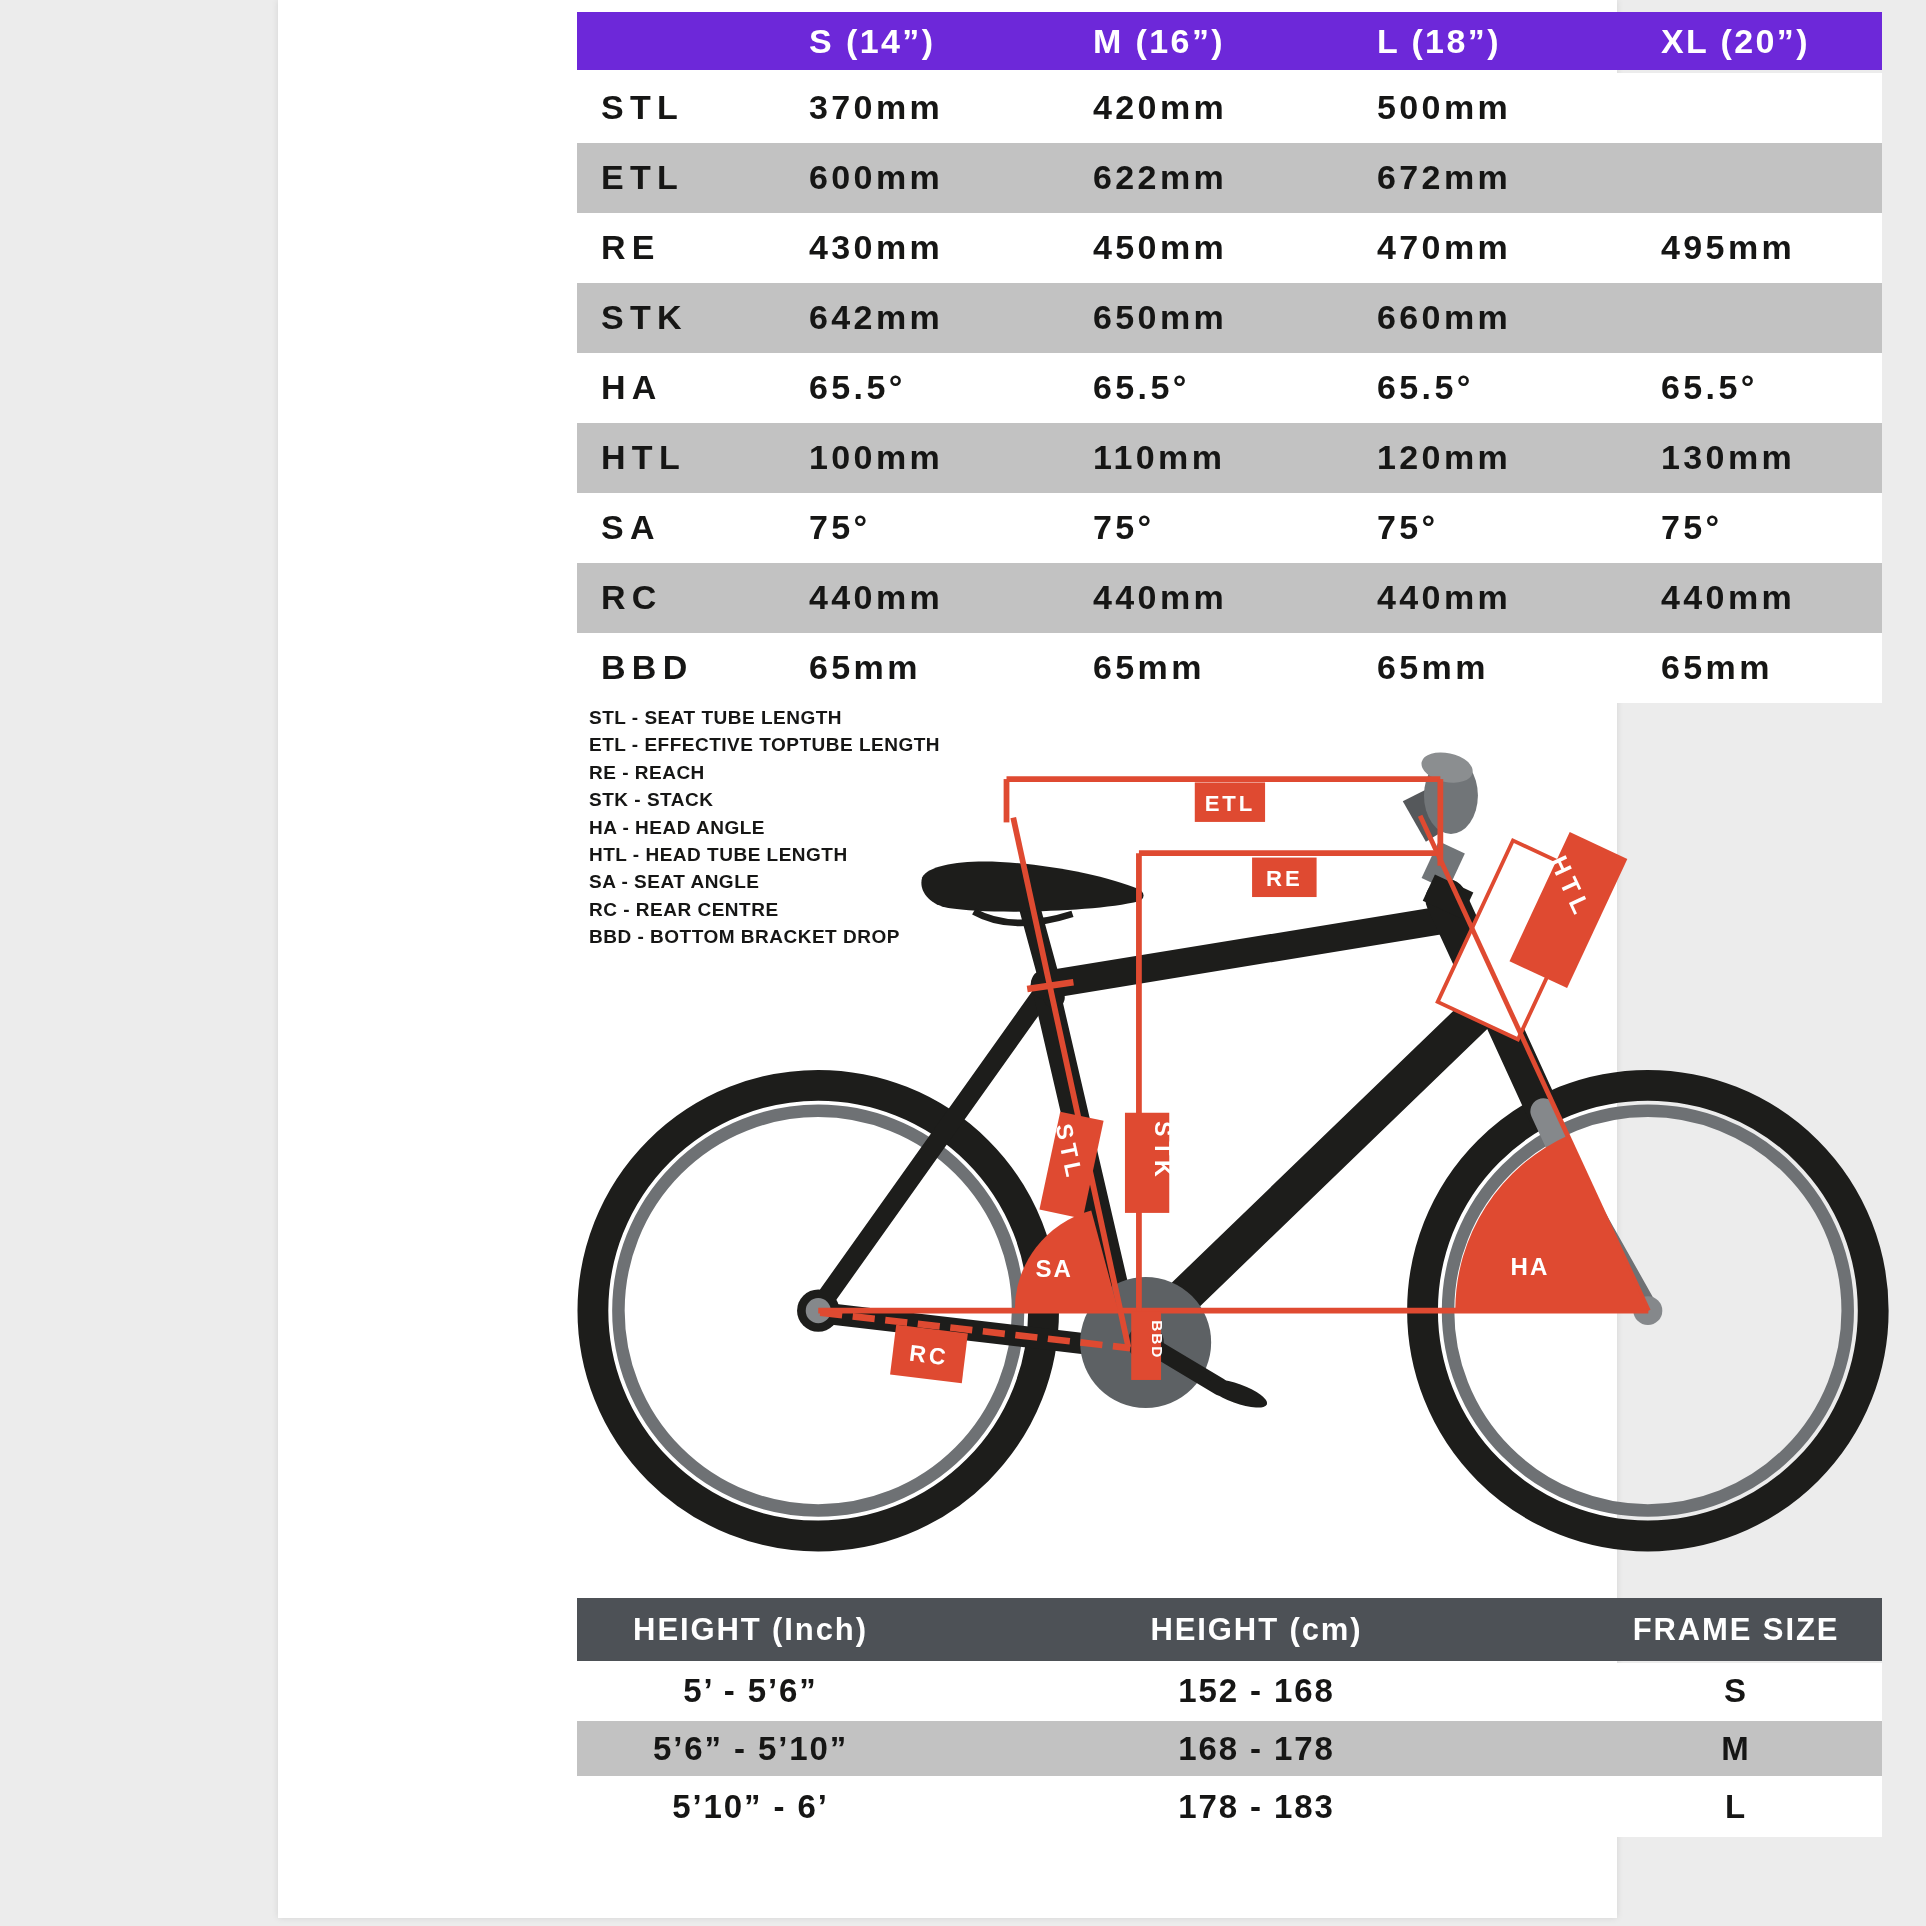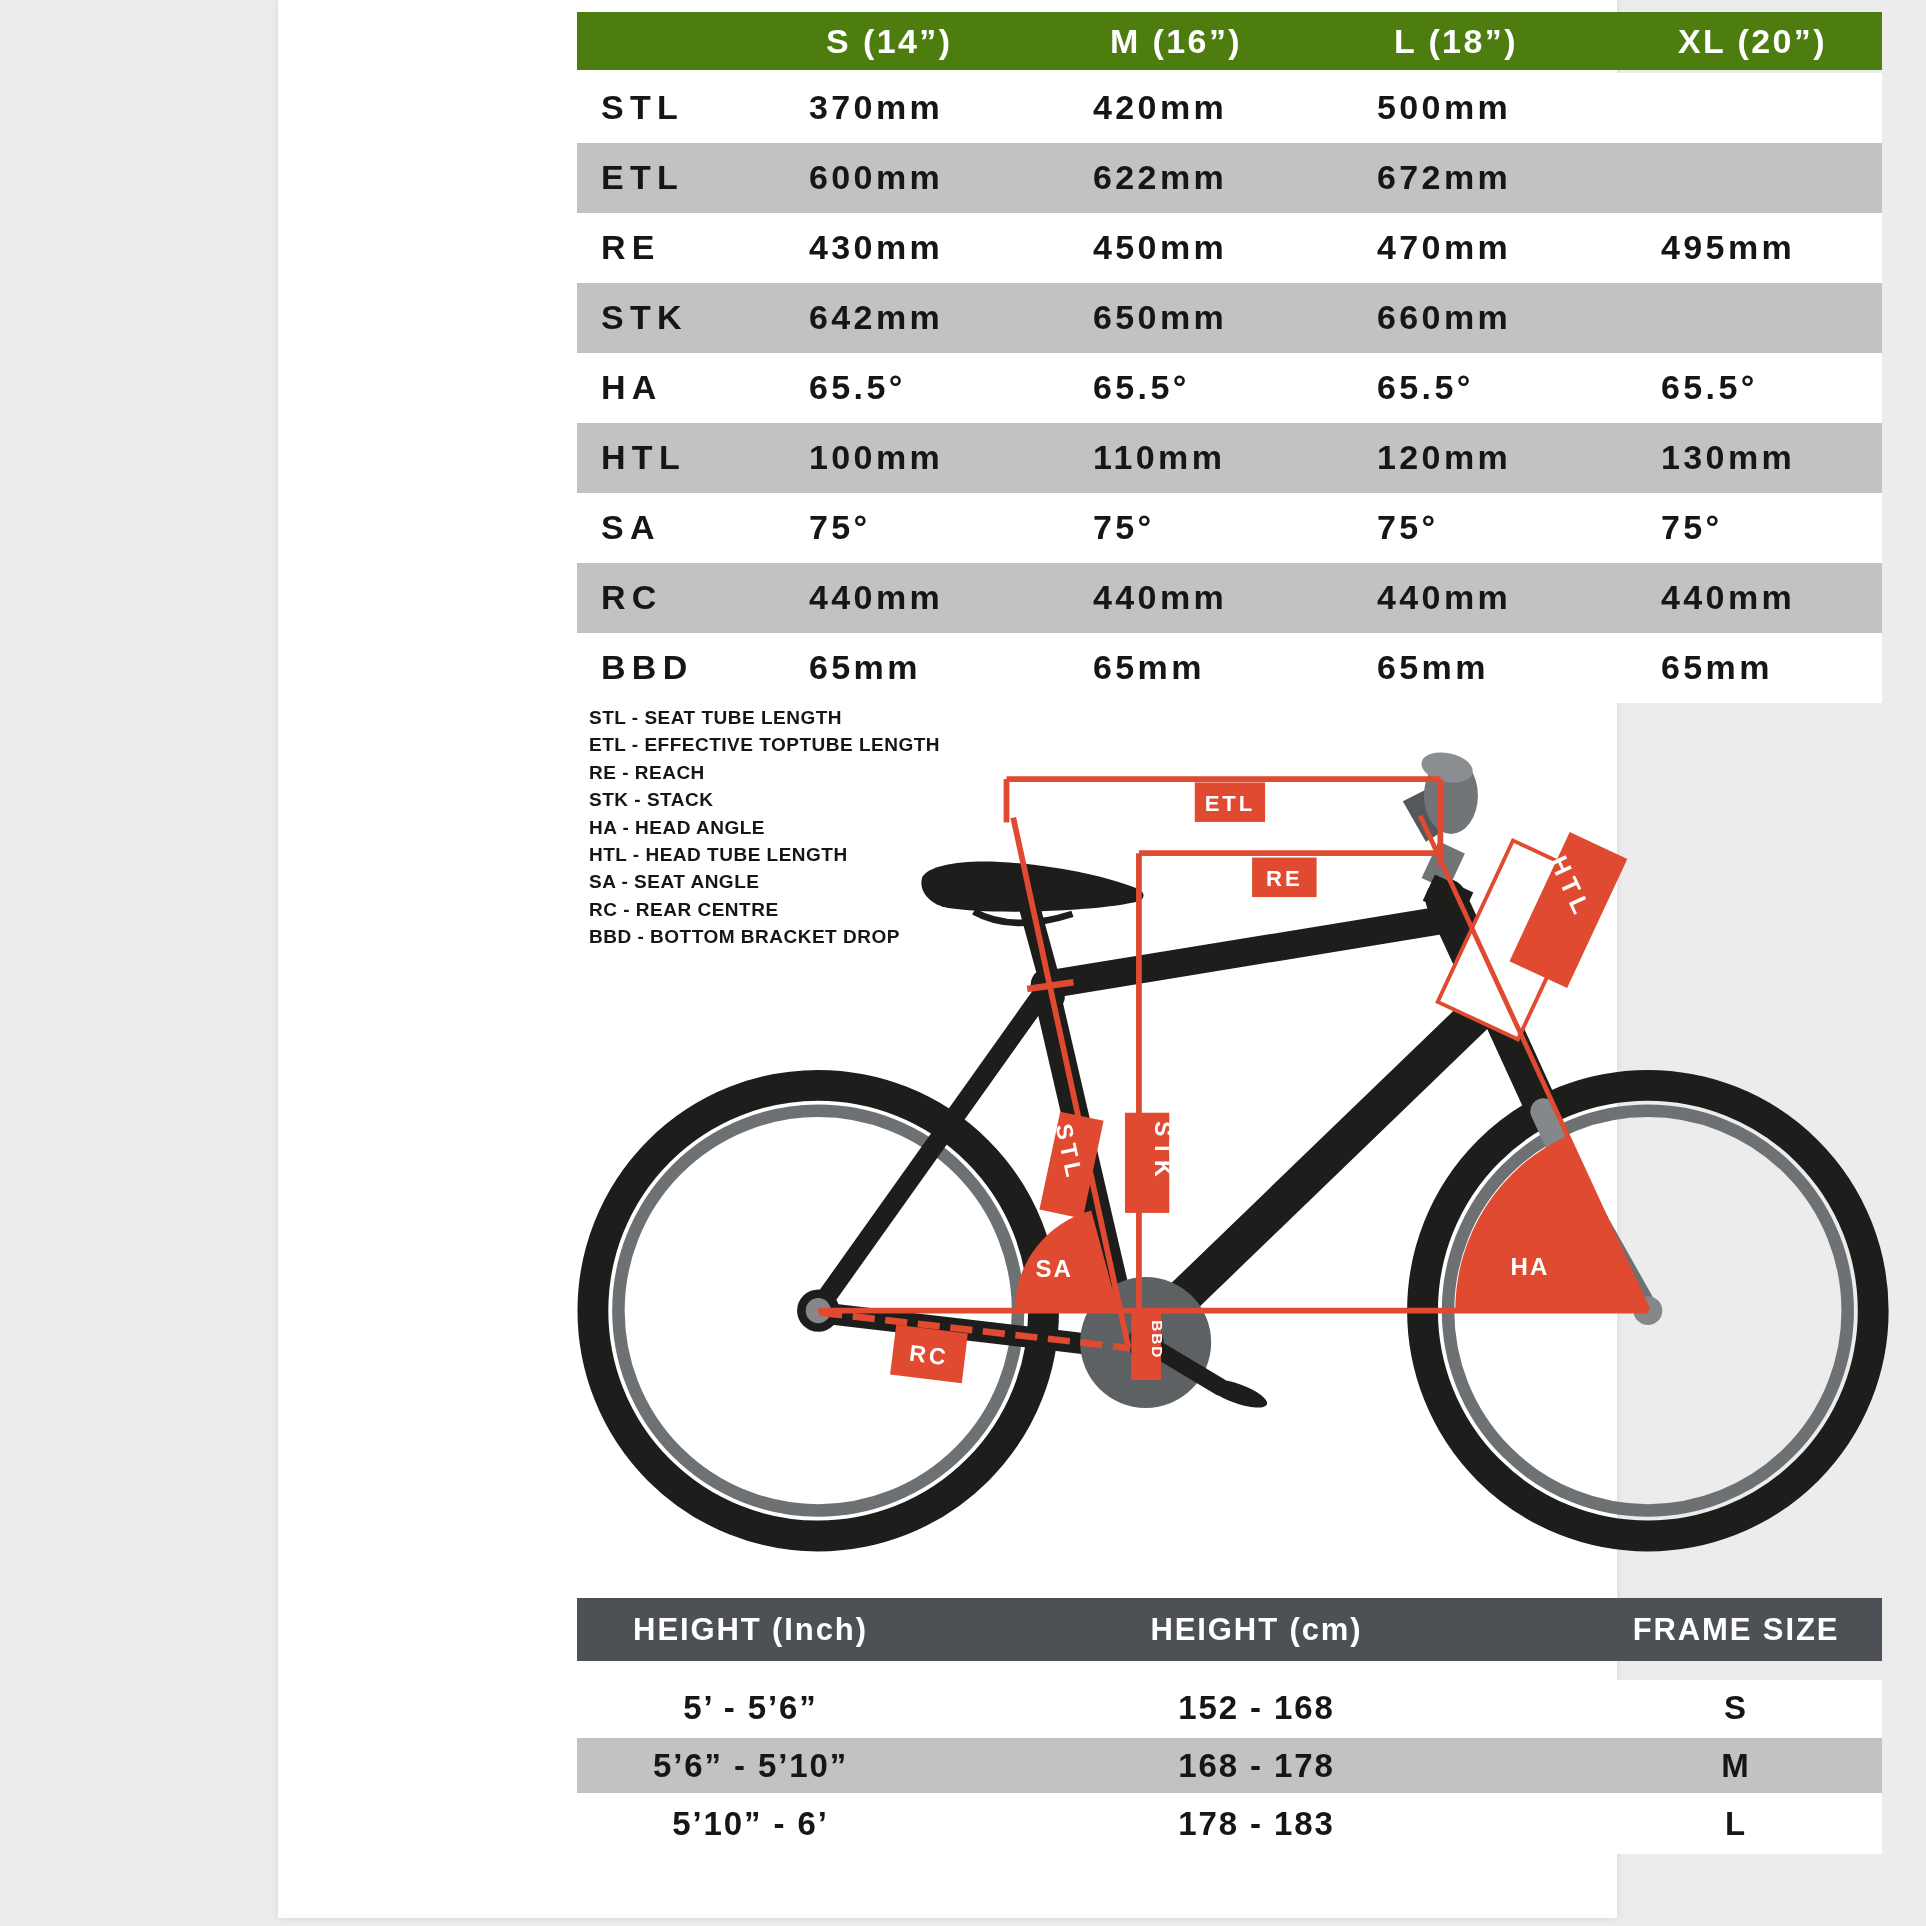--- a/index.html
+++ b/index.html
@@ -3,35 +3,35 @@
 <meta charset="utf-8">
 <style>
   html,body{margin:0;padding:0;}
   body{font-family:"Liberation Sans",sans-serif;font-weight:bold;}
   .page{position:relative;width:1926px;height:1926px;background:#ececec;overflow:hidden;}
   .panel{position:absolute;left:278px;top:0;width:1339px;height:1918px;background:#ffffff;
          box-shadow:0 0 6.7px rgba(0,0,0,0.10);}
   
   .geo-table{position:absolute;left:299px;top:12px;width:1305px;}
   .geo-row{display:grid;grid-template-columns:207px 284px 284px 284px 246px;height:70px;}
-  .geo-header{background:#4d7c0f;height:58px;margin-bottom:2.9px;padding-left:17px;}
+  .geo-header{background:#6d28d9;height:58px;margin-bottom:2.9px;}
   .geo-header .cell{color:#ffffff;font-size:34px;letter-spacing:2.4px;}
   .row-white{background:#ffffff;}
   .row-gray{background:#c2c2c2;}
   .cell{display:flex;align-items:center;padding-left:25px;color:#161615;font-size:34px;letter-spacing:3.4px;box-sizing:border-box;}
   .cell.lab{padding-left:24px;letter-spacing:6.3px;}
   
   .legend{position:absolute;left:311px;top:704px;color:#161615;}
   .legend div{font-size:19px;line-height:27.4px;letter-spacing:0.5px;}
   
   svg.diagram{position:absolute;left:0;top:0;}
   
   .size-table{position:absolute;left:299px;top:1598px;width:1305px;}
   .size-row{display:grid;grid-template-columns:347px 665px 294px;height:58px;box-sizing:border-box;border-bottom:3.9px solid #ffffff;}
-  .size-header{background:#4d5156;height:63px;margin-bottom:19px;border-bottom:none;}
+  .size-header{background:#4d5156;height:63px;margin-bottom:2px;border-bottom:none;}
   .size-header .scell{color:#ffffff;font-size:31px;letter-spacing:1.9px;}
   .scell{display:flex;align-items:center;justify-content:center;color:#161615;font-size:33px;letter-spacing:1.9px;}
 </style>
 </head>
 <body>
 
 <div class="page">
   <div class="panel">
 
     <div class="geo-table">

